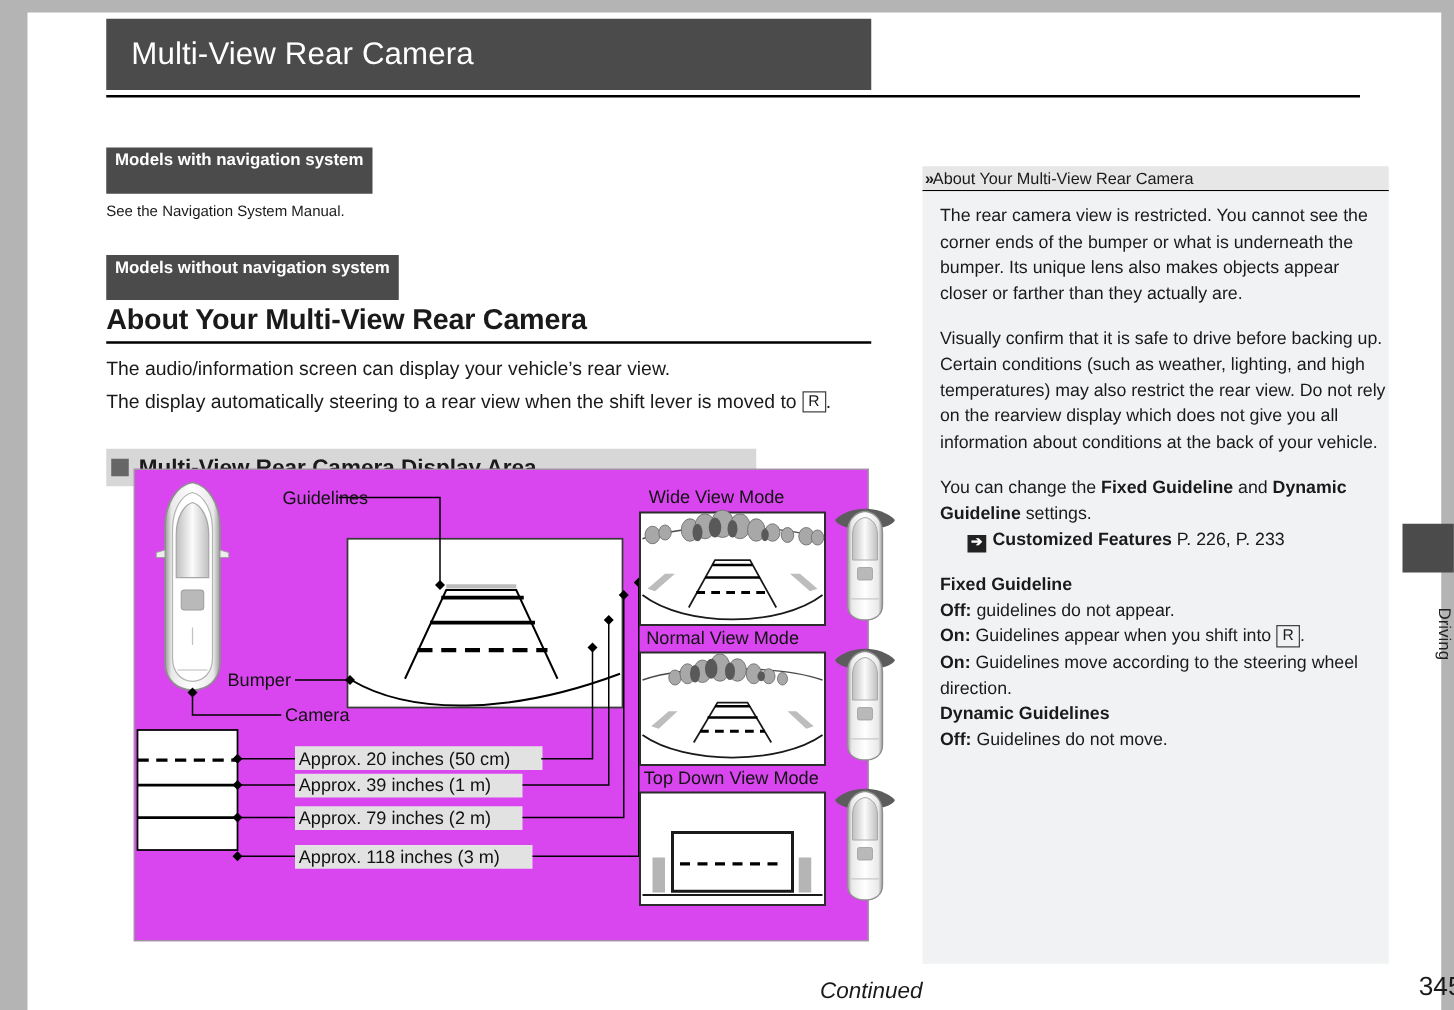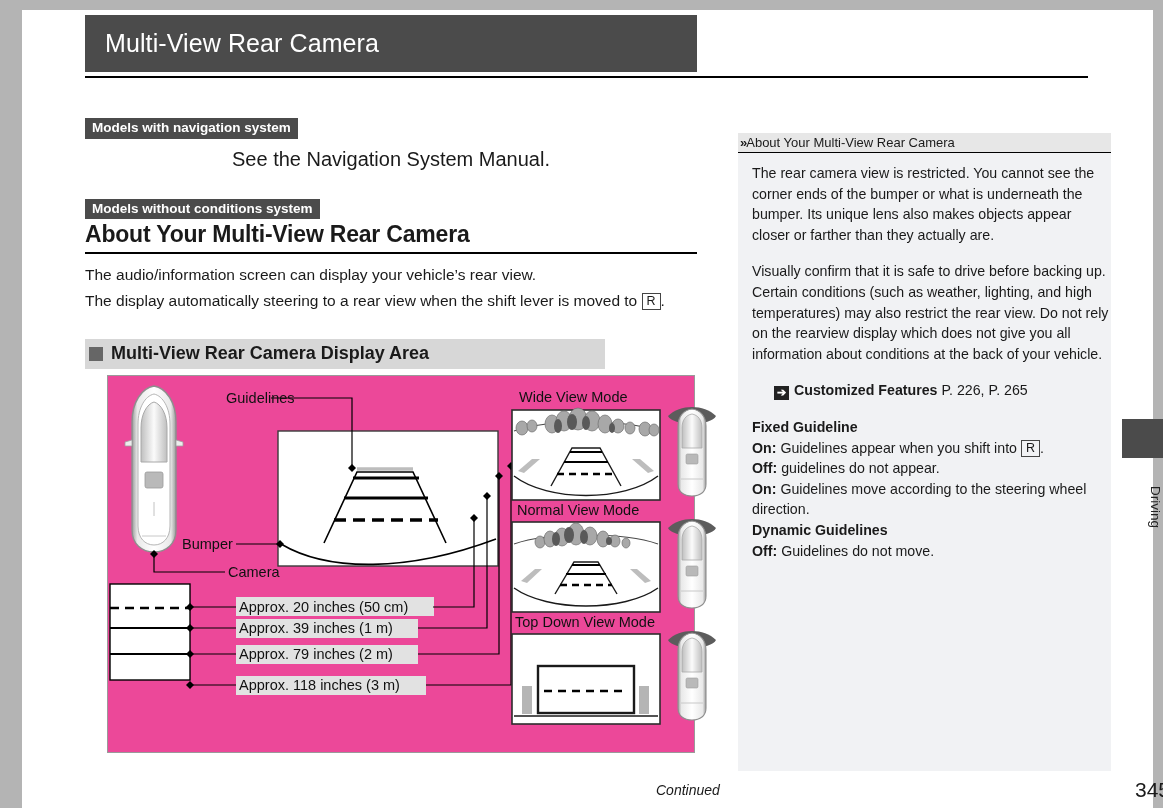--- a/index.html
+++ b/index.html
@@ -29,43 +29,43 @@
     color:#fff; font-size:25px; letter-spacing:.1px; padding-left:20px; font-weight:400;
   }
   .header-rule {
     position:absolute; left:63px; top:66px; width:1003px; height:2px; background:#000;
   }
 
   
   .leftcol { position:absolute; left:63px; top:108px; width:612px; }
   .tagbar {
     display:inline-block; background:#4b4b4b; color:#fff;
-    font-size:13.5px; font-weight:bold; padding:2px 7px 3px 7px; line-height:1.15;
-  }
-  .body-line { font-size:20px; line-height:1.42; margin-top:6px;text-align:center; }
+    font-size:13.5px; font-weight:bold; padding:2px 7px 19px 7px; line-height:1.15;
+  }
+  .body-line { font-size:12px; line-height:1.42; margin-top:6px; }
   .h1 {
     font-size:23px; font-weight:bold; margin-top:2px; letter-spacing:-.2px;
   }
   .h1-rule { height:2px; background:#000; margin-top:4px; width:612px; }
   .para { font-size:15.5px; line-height:1.52; margin-top:9px; }
   .rbox {
     display:inline-block; border:1px solid #444; font-size:12.5px;
     padding:0 4px; line-height:1.22; vertical-align:1px; font-weight:400;
   }
   .h2-band {
     margin-top:26px; background:#d7d7d7; width:520px; height:30px;
     display:flex; align-items:center;
   }
   .h2-bullet { width:14px; height:14px; background:#666; margin-left:4px; }
   .h2-text { font-size:18px; font-weight:bold; margin-left:8px; }
 
   
   .figure {
     position:absolute; left:85px; top:365px; width:588px; height:378px;
-    background:#ec4899; border:1px solid #9a9a9a;
+    background:#d946ef; border:1px solid #9a9a9a;
   }
   .fig-svg { position:absolute; left:0; top:0; }
 
   
   .sidebar { position:absolute; left:716px; top:123px; width:373px; }
   .sb-head {
     background:#e7e7e7; height:20px; display:flex; align-items:center;
     font-size:13px; border-bottom:1.5px solid #000;
   }
   .sb-chev { font-size:13px; font-weight:bold; margin:0 1px 0 2px; letter-spacing:-2px; }
@@ -87,21 +87,21 @@
   
   .tab-block { position:absolute; left:1122px; top:419px; width:41px; height:39px; background:#4b4b4b; }
   .tab-label {
     position:absolute; left:1122px; top:462px; width:41px; height:90px;
     font-size:13.5px; color:#222;
     writing-mode:vertical-rl; text-orientation:mixed;
     display:flex; align-items:flex-start; justify-content:center;
   }
 
   
-  .continued { position:absolute; left:634px; top:772px; font-size:14px; font-style:italic; }
+  .continued { position:absolute; left:634px; top:772px; font-size:18px; font-style:italic; }
   .pageno { position:absolute; left:1113px; top:768px; font-size:21px; }
 </style>
 </head>
 <body>
 
 <div id="page-edge-top"></div>
 <div id="page-edge-left"></div>
 <div id="page-edge-right"></div>
 
 <div id="page">
@@ -111,21 +111,21 @@
   </div>
   <div class="header-rule"></div>
 
   <div class="leftcol">
 
     <span class="tagbar">Models with navigation system</span>
     <div class="body-line">See the Navigation System Manual.</div>
 
     <div style="height:26px"></div>
 
-    <span class="tagbar">Models without conditions system</span>
+    <span class="tagbar">Models without navigation system</span>
     <div class="h1">About Your Multi-View Rear Camera</div>
     <div class="h1-rule"></div>
 
     <div class="para">The audio/information screen can display your vehicle’s rear view.</div>
     <div class="para" style="margin-top:2px"><span>The display automatically steering to a rear view when the shift lever is moved to </span><span class="rbox">R</span><span>.</span></div>
 
     <div class="h2-band">
       <span class="h2-bullet"></span>
       <span class="h2-text">Multi-View Rear Camera Display Area</span>
     </div>
@@ -333,26 +333,27 @@
 
   <div class="sidebar">
     <div class="sb-head">
       <span class="sb-chev">»</span>
       <span>About Your Multi-View Rear Camera</span>
     </div>
     <div class="sb-body">
       <p class="sb-p">The rear camera view is restricted. You cannot see the corner ends of the bumper or what is underneath the bumper. Its unique lens also makes objects appear closer or farther than they actually are.</p>
       <p class="sb-p">Visually confirm that it is safe to drive before backing up. Certain conditions (such as weather, lighting, and high temperatures) may also restrict the rear view. Do not rely on the rearview display which does not give you all information about conditions at the back of your vehicle.</p>
 
-
-      <p class="sb-ref"><span class="refglyph">➔</span><span>Customized Features</span><span style="font-weight:400"> </span><span style="font-weight:400">P. 226,  P. 265</span></p>
+      <p class="sb-p tight"><span>You can change the </span><b>Fixed Guideline</b><span> and </span><b>Dynamic Guideline</b><span> settings.</span></p>
+
+      <p class="sb-ref"><span class="refglyph">➔</span><span>Customized Features</span><span style="font-weight:400"> </span><span style="font-weight:400">P. 226,  P. 233</span></p>
 
       <p class="sb-line sb-sub">Fixed Guideline</p>
+      <p class="sb-line"><b>Off:</b><span> guidelines do not appear.</span></p>
       <p class="sb-line"><b>On:</b><span> Guidelines appear when you shift into </span><span class="rbox">R</span><span>.</span></p>
-      <p class="sb-line"><b>Off:</b><span> guidelines do not appear.</span></p>
 
       <p class="sb-line"><b>On:</b><span> Guidelines move according to the steering wheel direction.</span></p>
       <p class="sb-line sb-sub">Dynamic Guidelines</p>
       <p class="sb-line"><b>Off:</b><span> Guidelines do not move.</span></p>
     </div>
   </div>
 
   <div class="continued">Continued</div>
   <div class="pageno">345</div>
 </div>

